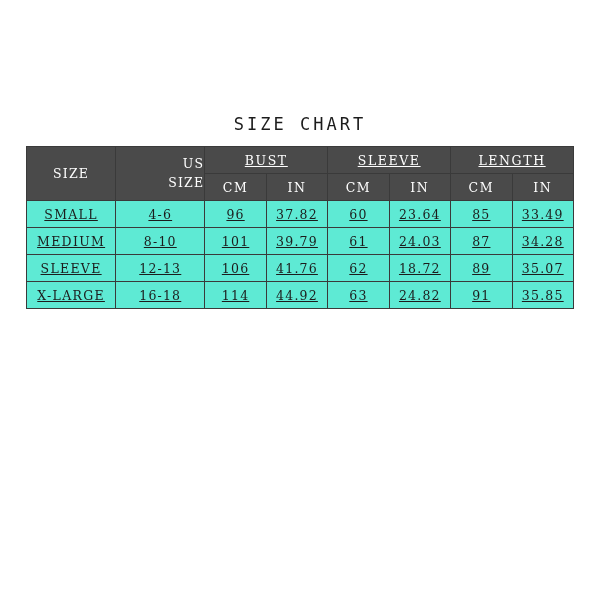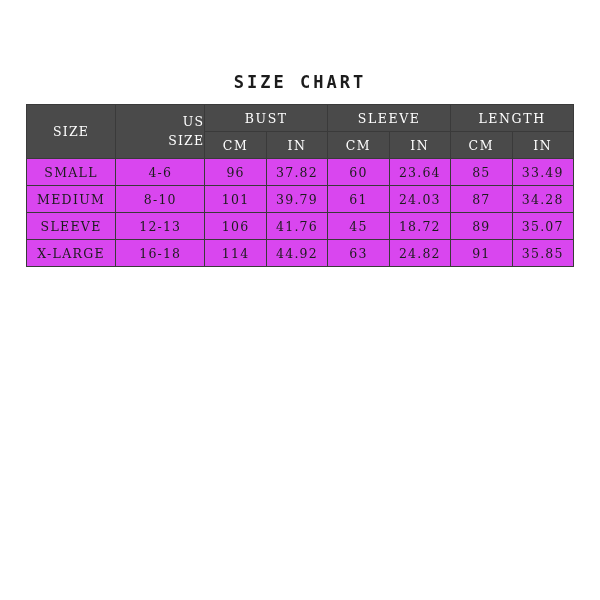--- a/index.html
+++ b/index.html
@@ -16,24 +16,24 @@
   }
   .page {
     position: relative;
     width: 600px;
     height: 600px;
     display: flex;
     flex-direction: column;
     align-items: center;
   }
   .chart-title {
-    margin-top: 72px;
+    margin-top: 114px;
     font-family: "DejaVu Sans Mono", monospace;
     font-size: 17px;
-    font-weight: bold;
+    font-weight: normal;
     letter-spacing: 3px;
     color: #1c1c1c;
     text-align: center;
   }
   .table-wrap {
     margin-top: 12px;
     width: 548px;
   }
   table.size-chart {
     width: 100%;
@@ -54,36 +54,38 @@
     background: #4a4a4a;
     color: #ffffff;
     font-weight: normal;
     height: 26px;
   }
   thead th.tall {
     height: 52px;
   }
   thead th.group {
     letter-spacing: 1.6px;
+    text-decoration: underline;
   }
   thead th.unit {
     height: 26px;
     letter-spacing: 1.6px;
   }
   .stack-line {
     display: block;
     line-height: 1.45;
     text-align: right;
   }
   tbody td {
-    background: #d946ef;
+    background: #5eead4;
     color: #1c1c1c;
     height: 26px;
     font-size: 13px;
     letter-spacing: 0.8px;
+    text-decoration: underline;
   }
   tbody td.label {
     letter-spacing: 1.3px;
   }
   col.c-size { width: 16.4%; }
   col.c-us   { width: 16.4%; }
   col.c-half { width: 11.3%; }
 </style>
 </head>
 <body>
@@ -143,21 +145,21 @@
           <td>61</td>
           <td>24.03</td>
           <td>87</td>
           <td>34.28</td>
         </tr>
         <tr>
           <td class="label">SLEEVE</td>
           <td>12-13</td>
           <td>106</td>
           <td>41.76</td>
-          <td>45</td>
+          <td>62</td>
           <td>18.72</td>
           <td>89</td>
           <td>35.07</td>
         </tr>
         <tr>
           <td class="label">X-LARGE</td>
           <td>16-18</td>
           <td>114</td>
           <td>44.92</td>
           <td>63</td>

